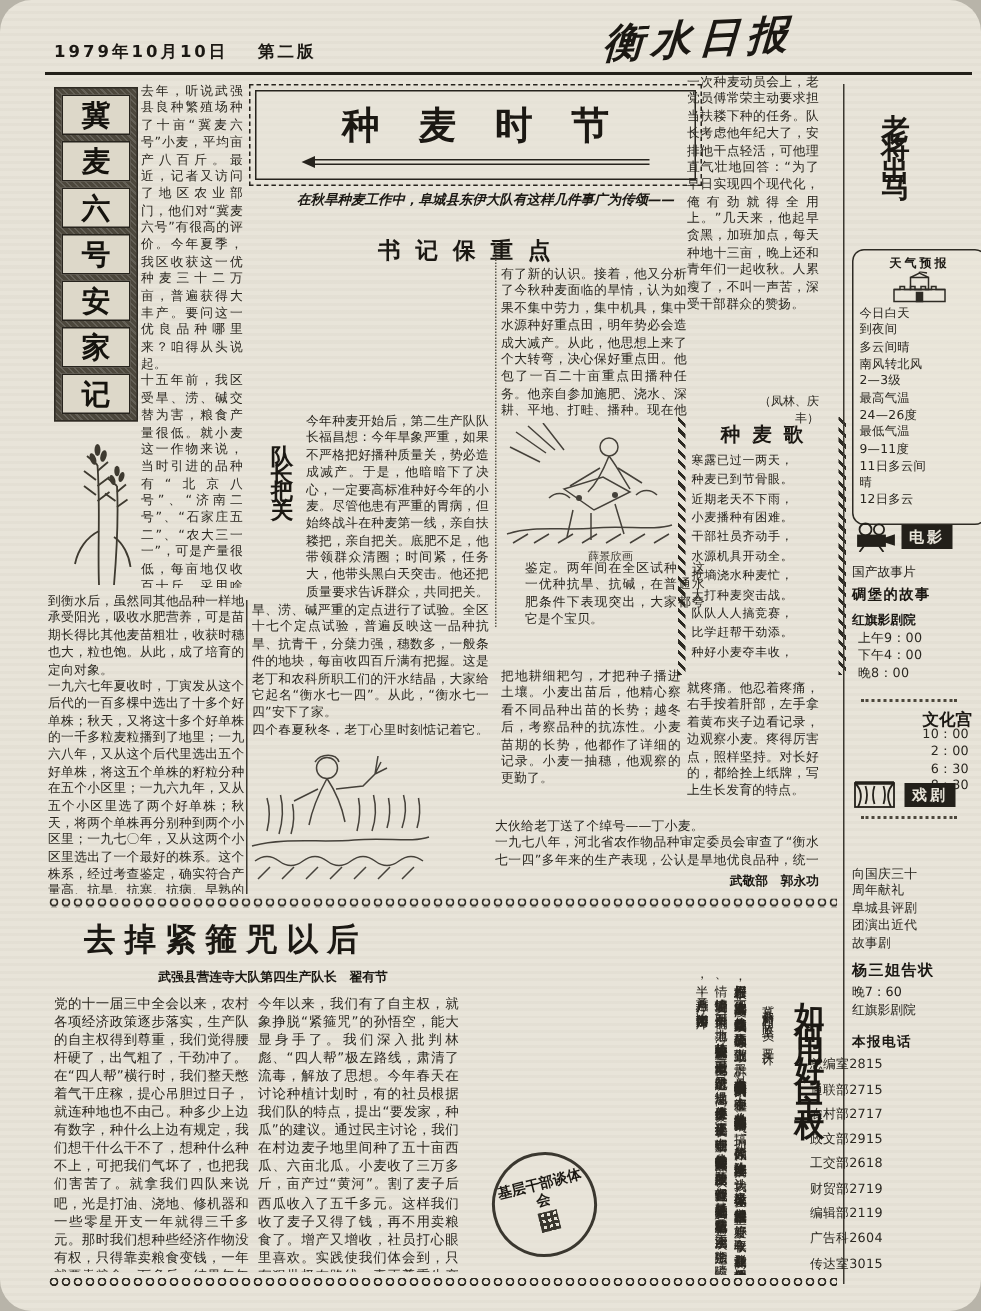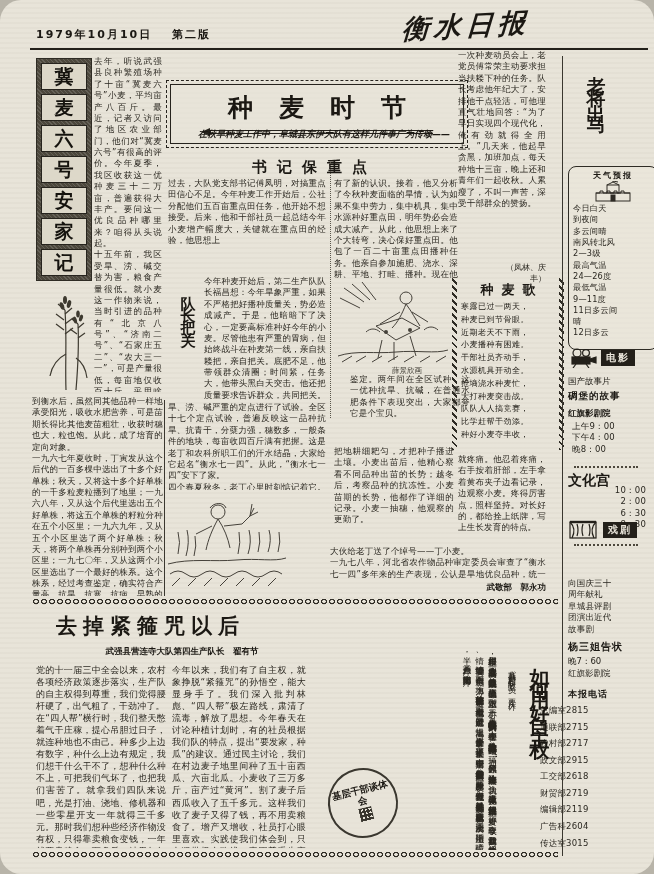--- a/index.html
+++ b/index.html
@@ -15,21 +15,21 @@
   .dotv{width:0;border-left:1px dotted #5a564b;}
   .wavy{height:6px;background-image:radial-gradient(circle at 4px 2.5px,transparent 1.6px,#2e2b24 1.9px,#2e2b24 2.7px,transparent 3.1px);
         background-size:8px 6px;background-repeat:repeat-x;}
   .vtext{writing-mode:vertical-rl;}
   
   .strip{background:#4c473c;background-image:repeating-linear-gradient(45deg,rgba(255,255,255,.14) 0 1px,transparent 1px 3px);
          padding:4px 4px;display:flex;flex-direction:column;gap:4px;border:1px solid #2e2b24;}
   .cbox{width:44px;height:25px;background:#ddd8c9;border:1px solid #26231d;color:#15130e;
         font-weight:bold;font-size:19px;display:flex;align-items:center;justify-content:center;}
   
-  .dbox{border:1px solid #26231d;outline:1px dashed #26231d;outline-offset:3px;background:rgba(232,228,217,.6);margin-top:24px;}
+  .dbox{border:1px solid #26231d;outline:1px dashed #26231d;outline-offset:3px;background:rgba(232,228,217,.6);}
   .arrowline{display:flex;align-items:center;}
   .ahead{width:0;height:0;border-top:4px solid transparent;border-bottom:4px solid transparent;border-right:9px solid #26231d;}
   .ashaft{flex:1;border-top:1.5px solid #26231d;border-bottom:1px solid #26231d;height:2px;}
   
   .saw{width:5px;background-image:repeating-linear-gradient(45deg,#2e2b24 0 2px,transparent 2px 5px);}
   .songline{display:block;font-size:8px;line-height:1.6;letter-spacing:.5px;}
   
   .sbox{border:1.5px solid #2e2b24;border-radius:8px;background:rgba(235,231,220,.5);}
   .blabel{background:#23201a;color:#e8e4d9;font-weight:bold;font-size:10px;padding:1px 5px;letter-spacing:2px;}
   .dotdiv{border-top:2px dotted #4c473c;width:64px;}
@@ -94,21 +94,20 @@
   <div class="abs dbox" style="left:170px;top:60px;width:292px;height:58px;">
     <div class="h" style="text-align:center;font-size:25px;letter-spacing:26px;margin-top:6px;text-indent:26px;">种麦时节</div>
     <div class="arrowline" style="margin:4px 30px 0 30px;">
       <span class="ahead"></span>
         <span class="ashaft"></span>
     </div>
   </div>
   <div class="abs h" style="left:198px;top:128px;width:256px;font-size:9px;line-height:1.5;font-style:italic;">在秋旱种麦工作中，阜城县东伊大队有这样几件事广为传颂——</div>
 
   <div class="abs h" style="left:252px;top:158px;font-size:15px;letter-spacing:10px;">书记保重点</div>
-  <div class="abs t" style="left:168px;top:178px;width:158px;height:94px;">过去，大队党支部书记傅凤明，对搞重点田信心不足。今年种麦工作开始后，公社分配他们五百亩重点田任务，他开始不想接受。后来，他和干部社员一起总结今年小麦增产幅度大，关键就在重点田的经验，他思想上</div>
   <div class="abs t" style="left:334px;top:178px;width:124px;height:100px;">有了新的认识。接着，他又分析了今秋种麦面临的旱情，认为如果不集中劳力，集中机具，集中水源种好重点田，明年势必会造成大减产。从此，他思想上来了个大转弯，决心保好重点田。他包了一百二十亩重点田播种任务。他亲自参加施肥、浇水、深耕、平地、打畦、播种。现在他包的重点田全部高标准地播上了小麦。</div>
   <div class="abs dotv" style="left:330px;top:162px;height:256px;"></div>
 
   <div class="abs h vtext" style="left:178px;top:284px;font-size:15px;letter-spacing:12px;height:120px;">队长把关</div>
   <div class="abs t" style="left:204px;top:276px;width:122px;height:124px;">今年种麦开始后，第二生产队队长福昌想：今年旱象严重，如果不严格把好播种质量关，势必造成减产。于是，他暗暗下了决心，一定要高标准种好今年的小麦。尽管他患有严重的胃病，但始终战斗在种麦第一线，亲自扶耧把，亲自把关。底肥不足，他带领群众清圈；时间紧，任务大，他带头黑白天突击。他还把质量要求告诉群众，共同把关。眼下，这个生产队已种的一百亩小麦普遍质量好。</div>
 
   <div class="abs" style="left:336px;top:282px;">
     <svg width="114" height="82" viewBox="0 0 114 82">
       <g stroke="#45413a" fill="none" stroke-width="1">
         <path d="M8 6 l20 14 M16 2 l18 16 M26 0 l14 18 M4 16 l20 10"></path>
@@ -224,21 +223,21 @@
     </span>
     <span class="blabel">电影</span>
   </div>
   <div class="abs" style="left:568px;top:376px;width:80px;font-size:8.5px;">国产故事片</div>
   <div class="abs h" style="left:568px;top:390px;width:80px;font-size:9.5px;letter-spacing:1px;">碉堡的故事</div>
   <div class="abs h" style="left:568px;top:408px;width:80px;font-size:8.5px;">红旗影剧院</div>
   <div class="abs t" style="left:572px;top:421px;width:76px;height:42px;font-size:8.5px;">上午9：00
 下午4：00
 晚8：00</div>
   <div class="abs dotdiv" style="left:574px;top:466px;"></div>
-  <div class="abs h" style="left:568px;top:472px;width:80px;font-size:14px;">文化宫</div>
+  <div class="abs h" style="left:568px;top:472px;width:80px;font-size:11px;text-align:right;">文化宫</div>
   <div class="abs t" style="left:590px;top:485px;width:56px;height:54px;font-size:8.5px;text-align:right;">10：00
 2：00
 6：30
 8：30</div>
   <div class="abs dotdiv" style="left:574px;top:544px;"></div>
 
   <div class="abs" style="left:568px;top:520px;width:80px;display:flex;align-items:center;gap:5px;">
     <span>
       <svg width="30" height="20" viewBox="0 0 30 20">
         <g stroke="#23201a" fill="none" stroke-width="1.2">

